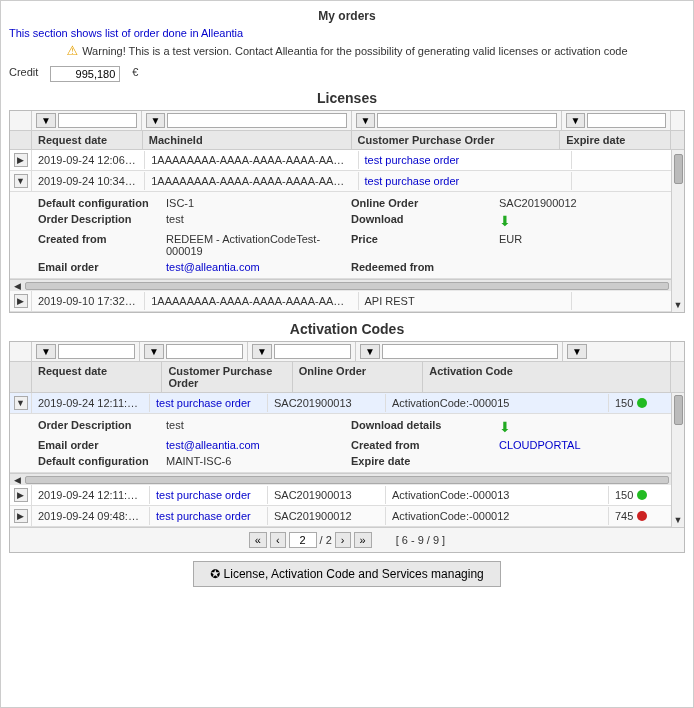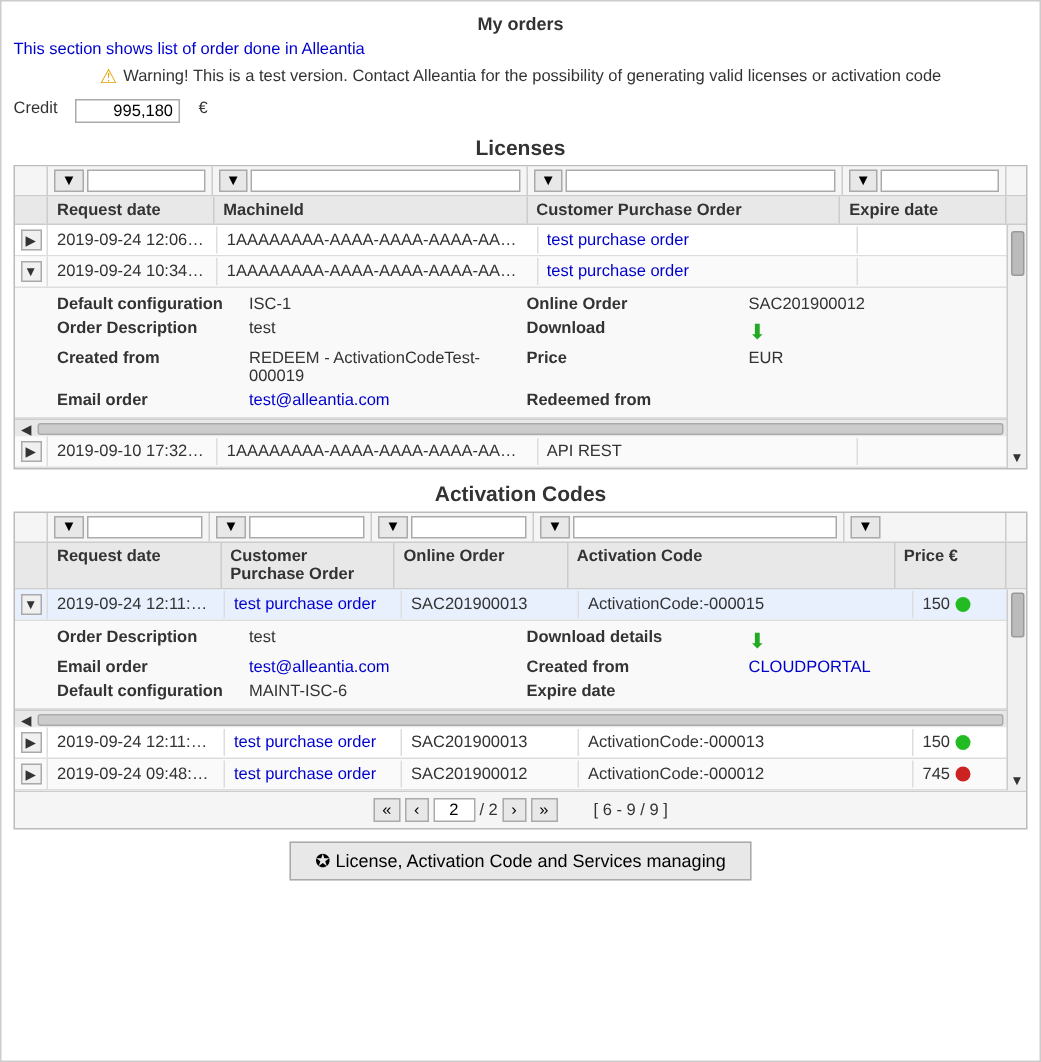--- a/index.html
+++ b/index.html
@@ -428,21 +428,20 @@
         </div>
         <div style="width:13px; min-width:13px;"></div>
       </div>
 
       <div class="col-header-row">
         <div style="width:22px; min-width:22px; border-right:1px solid #ccc;"></div>
         <div class="col-header">Request date</div>
         <div class="col-header">Customer Purchase Order</div>
         <div class="col-header">Online Order</div>
         <div class="col-header wide">Activation Code</div>
-        <div class="col-header narrow">Price €</div>
         <div style="width:13px; min-width:13px;"></div>
       </div>
 
       <div class="table-scroll-outer" style="position:relative;">
 
         <div class="data-row row-highlight">
           <div class="data-row-main">
             <div class="expand-cell">
               <div class="expand-btn">▼</div>
             </div>

